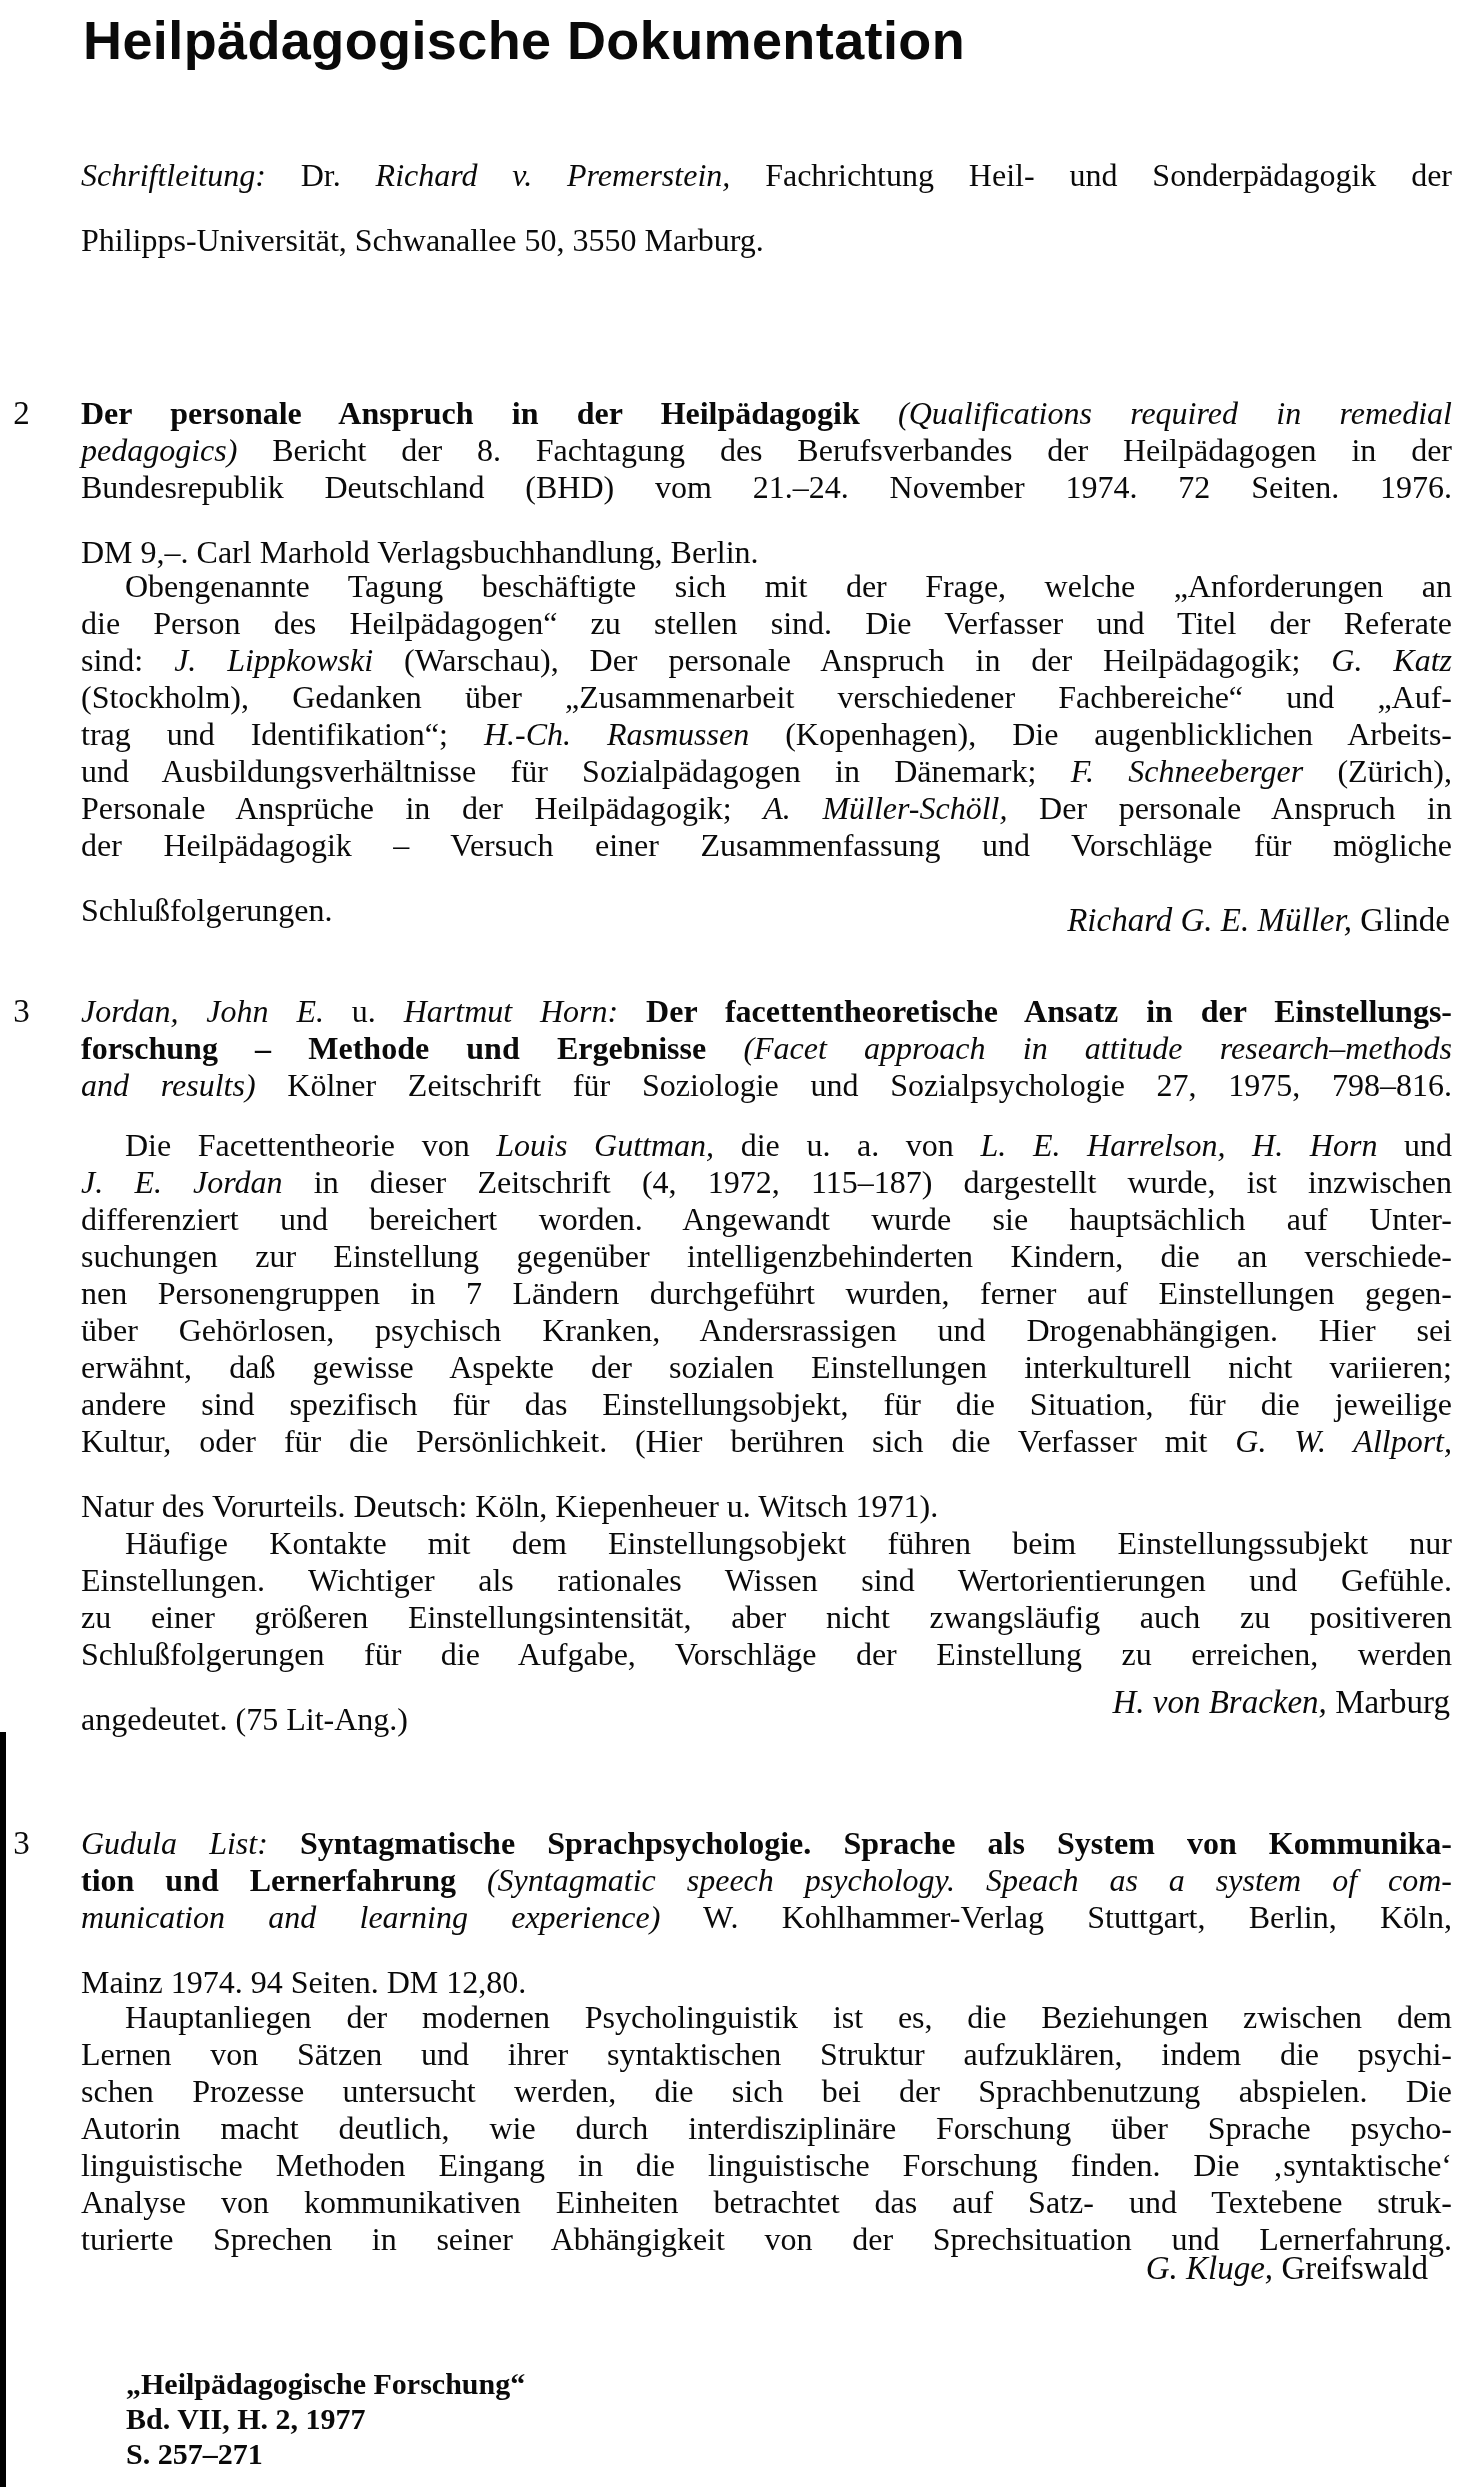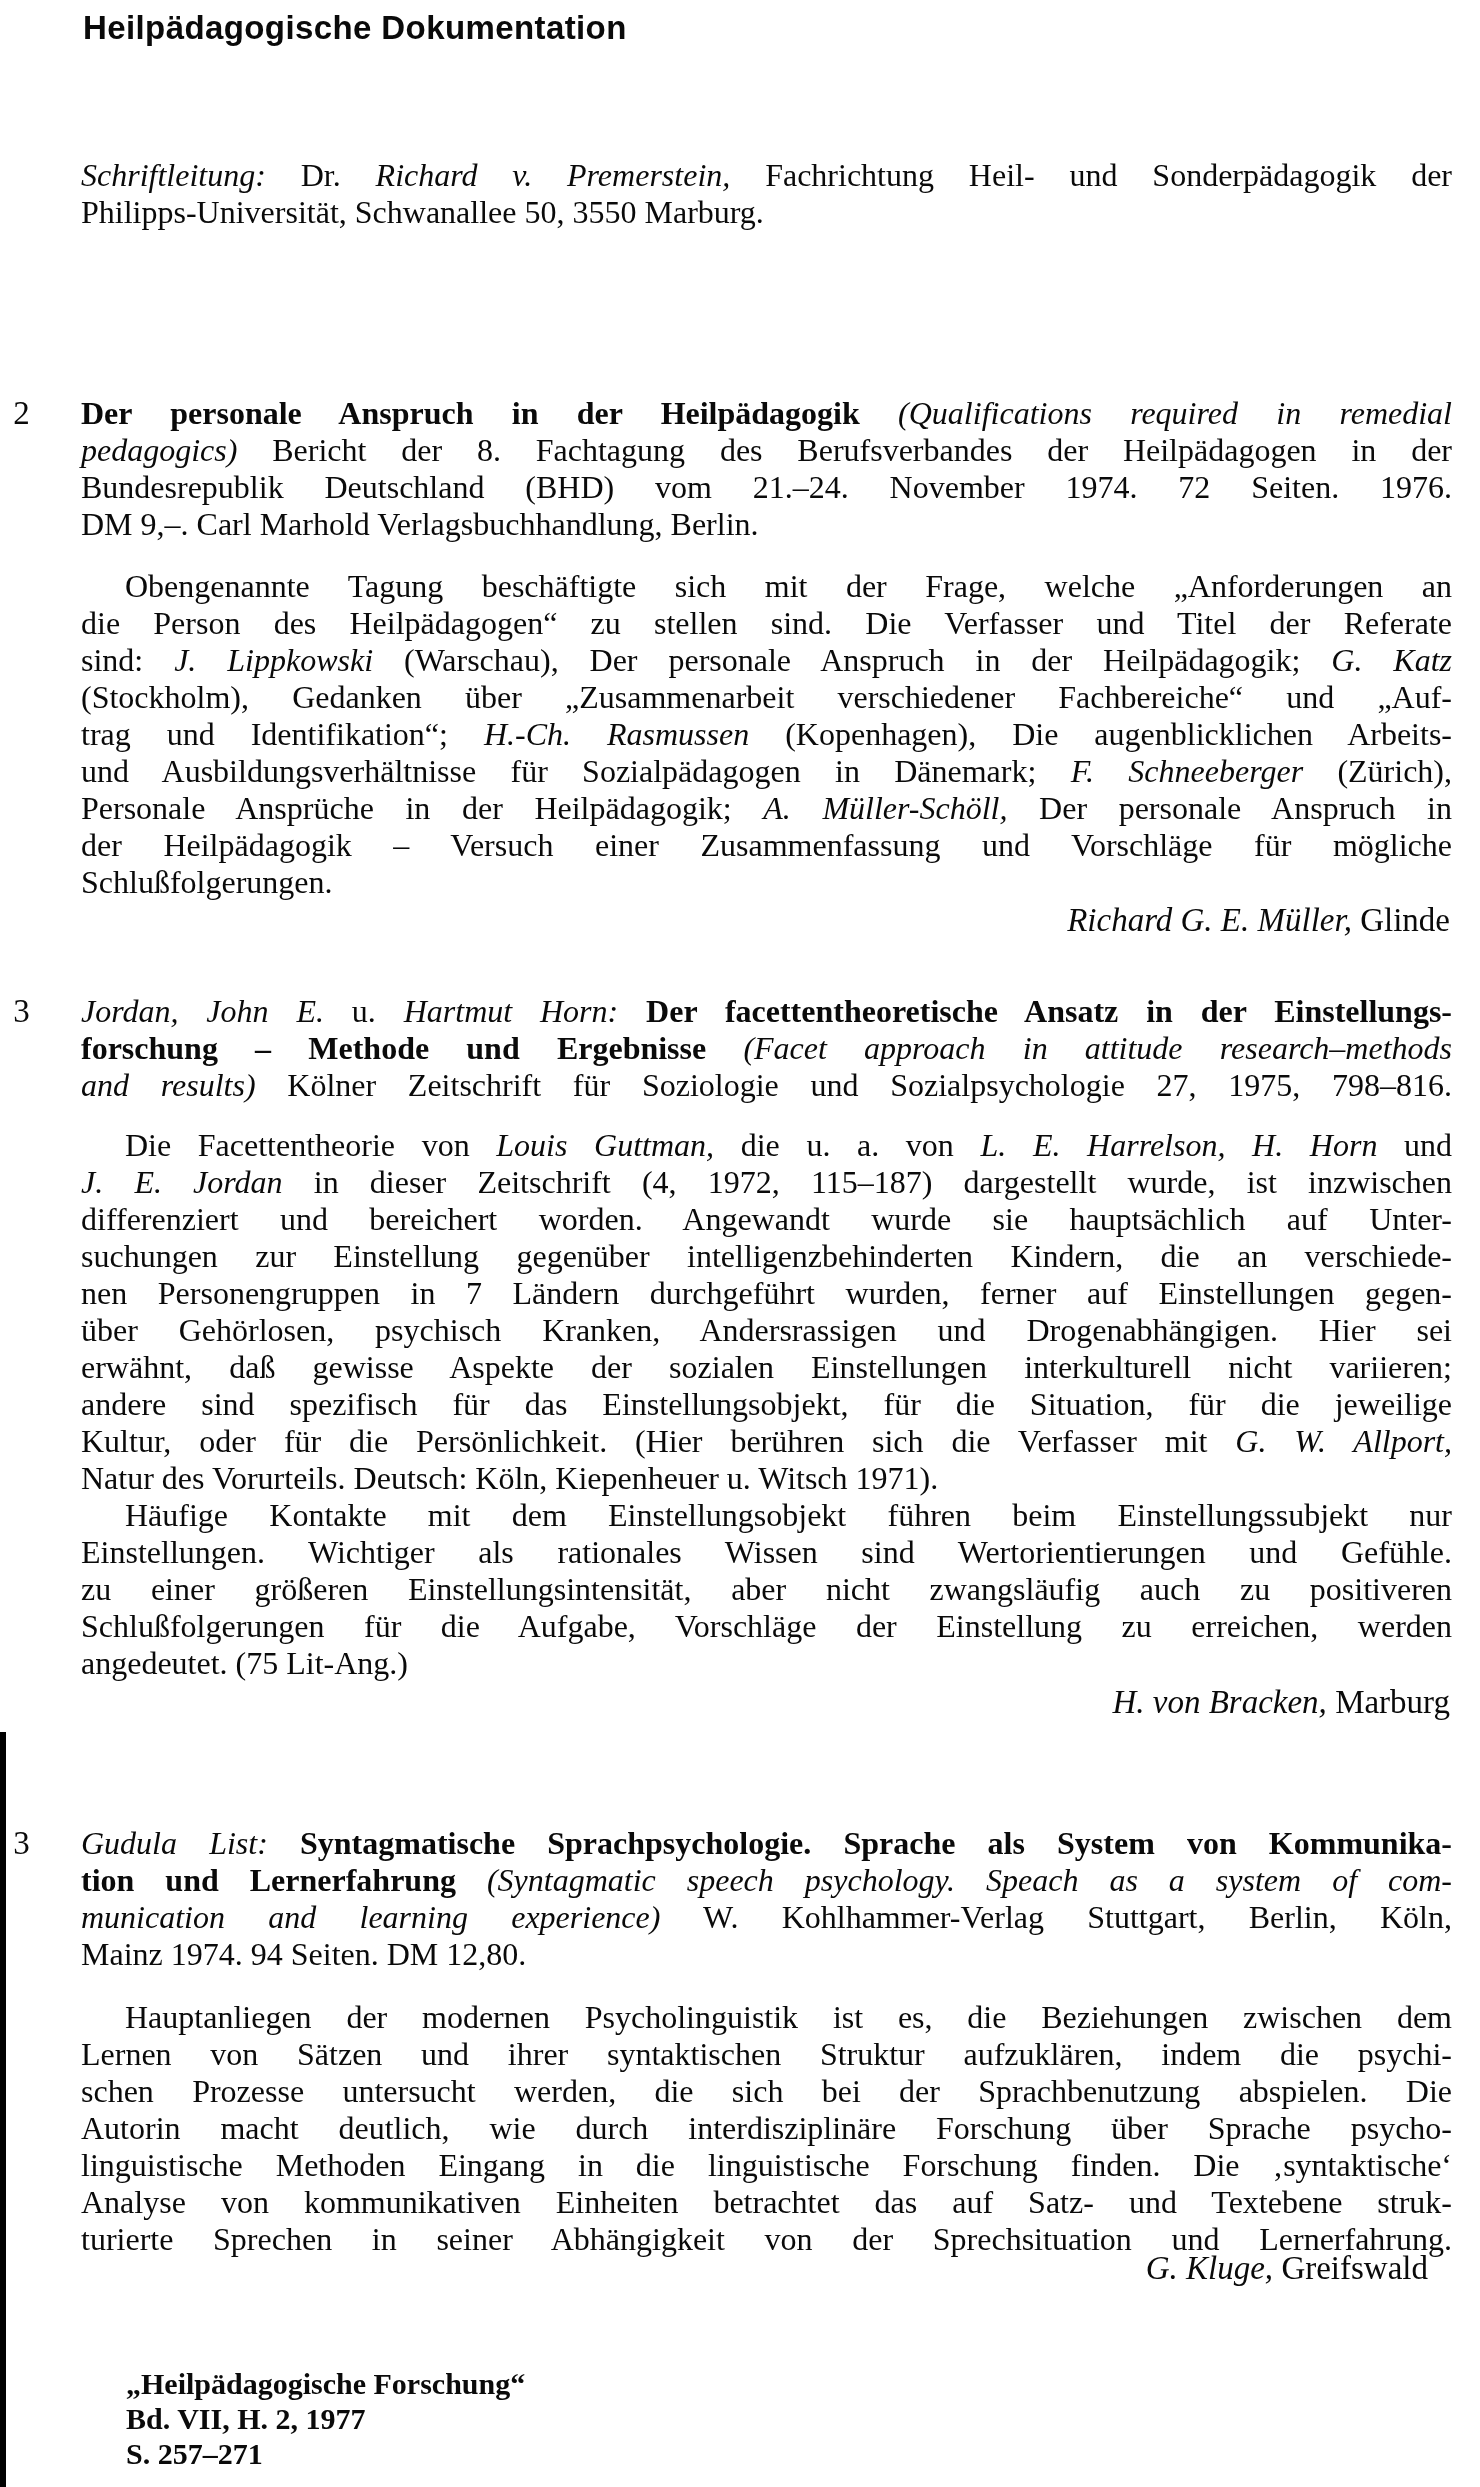--- a/index.html
+++ b/index.html
@@ -1,24 +1,24 @@
 <!DOCTYPE html>
 <html style="font-size:12px"><head>
 <meta charset="utf-8">
 <style>
   html, body { margin:0; padding:0; background:#ffffff; }
   body { width:1480px; height:2487px; position:relative; overflow:hidden; color:#0a0a0a;
          font-family:"Liberation Serif", "DejaVu Serif", serif; }
   .left-bar { position:absolute; left:0; top:1732px; width:6px; height:755px; background:#000; }
   .title { position:absolute; left:83px; top:9px; font-family:"Liberation Sans","DejaVu Sans",sans-serif;
-           font-weight:bold; font-size:33px; letter-spacing:0.4px; white-space:nowrap; }
+           font-weight:bold; font-size:54px; letter-spacing:0.4px; white-space:nowrap; }
   .block { position:absolute; left:81px; width:1371px; }
   .line { font-size:32px; line-height:37px; height:37px; white-space:nowrap;
           text-align:justify; text-align-last:justify; transform-origin:left; }
-  .line.last { text-align-last:left; }
+  .line.last { text-align-last:left;margin-top:28px; }
   .line.indent { padding-left:44px; }
   .num { position:absolute; left:13.3px; font-size:33px; line-height:37px; }
   .sig { position:absolute; right:30px; font-size:33px; line-height:37px; white-space:nowrap; }
   i { font-style:italic; }
   b { font-weight:bold;margin-top:20px; }
   .footer { position:absolute; left:83px; top:2366px; font-size:30px; line-height:35px; font-weight:bold;margin-left:43px; }
 </style>
 </head>
 <body>
 

